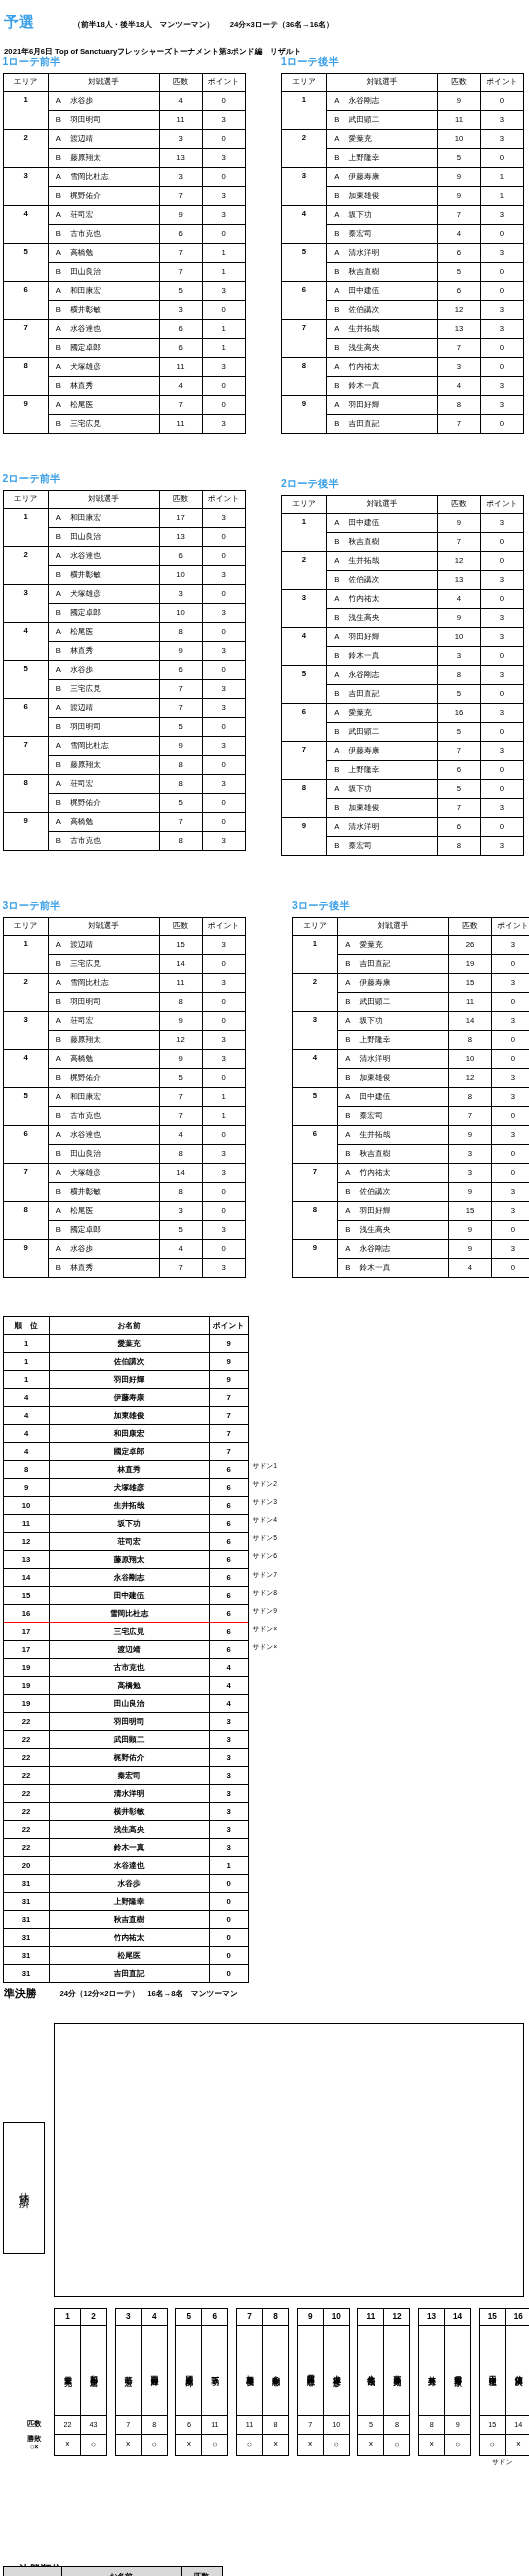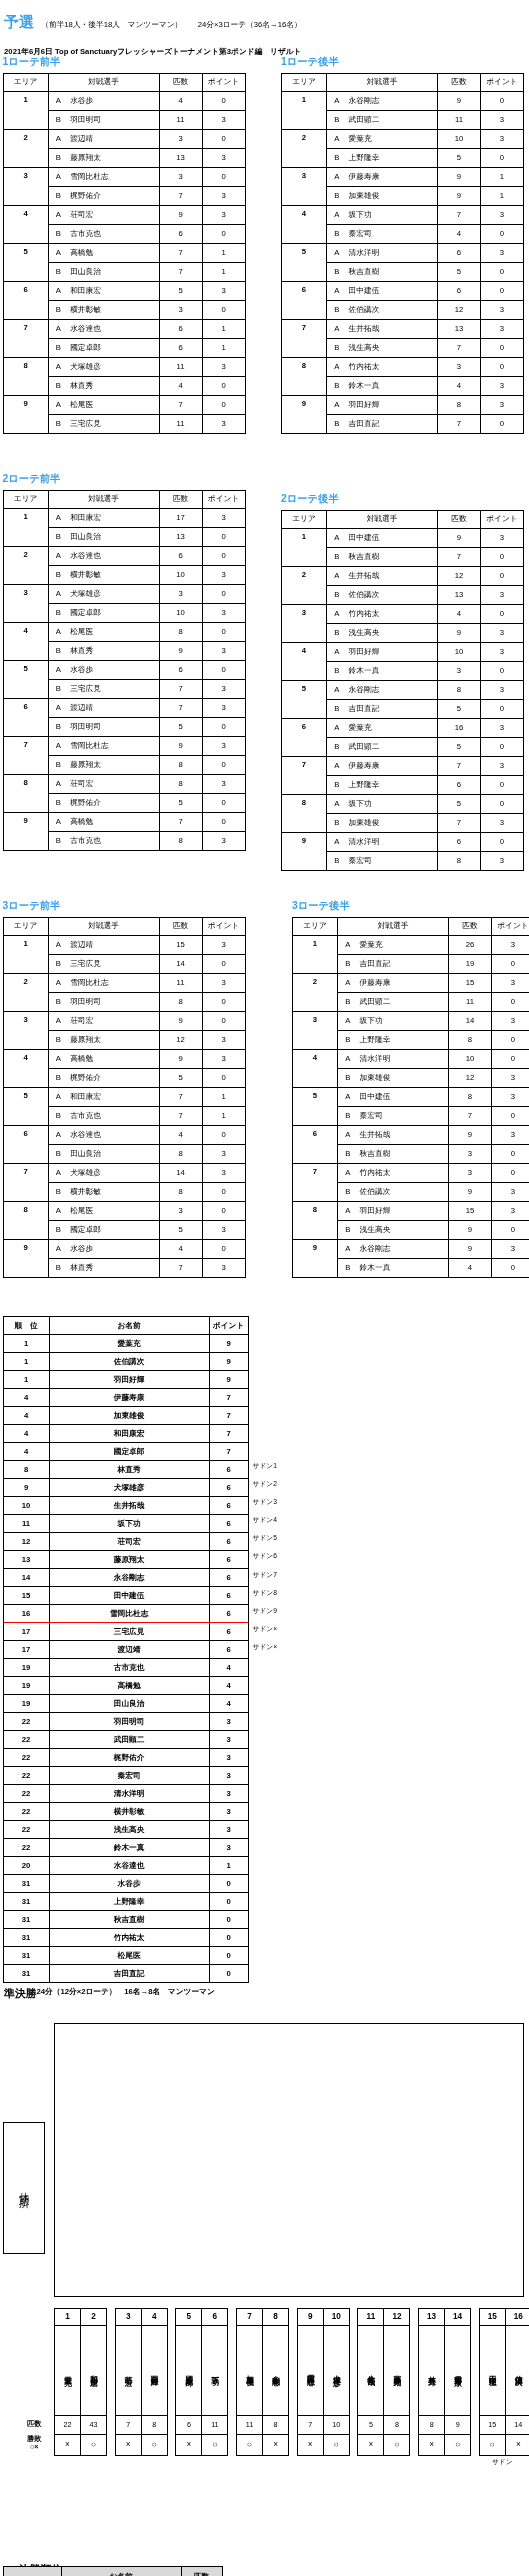--- a/index.html
+++ b/index.html
@@ -5,26 +5,26 @@
   html,body{margin:0;padding:0;}
   body{
     width:529px;height:2809px;position:relative;background:#fff;color:#000;
     font-family:"Liberation Sans","DejaVu Sans",sans-serif;
   }
   .abs{position:absolute;}
   
   .page-title{left:4.1px;top:3.1px;font-size:7.7px;font-weight:bold;white-space:nowrap;margin-top:44px;}
   .qual-line{left:4.1px;top:13.4px;display:flex;align-items:baseline;gap:7.2px;white-space:nowrap;}
   .yosen{color:#3BA0E8;font-size:15px;font-weight:bold;}
-  .yosen-sub{font-size:7.7px;font-weight:normal;}
+  .yosen-sub{font-size:7.7px;font-weight:bold;margin-left:32px;}
   .pool-title{color:#3BA0E8;font-size:10.3px;font-weight:bold;margin-bottom:3.6px;white-space:nowrap;}
   
   .pool-section{position:absolute;width:243px;}
   #pool-0{left:2.6px;top:55px;} #pool-1{left:281px;top:55px;}
-  #pool-2{left:2.6px;top:472px;} #pool-3{left:281px;top:492px;}
+  #pool-2{left:2.6px;top:472px;} #pool-3{left:281px;top:477px;}
   #pool-4{left:2.6px;top:899px;} #pool-5{left:281px;top:899px;padding-left:11px;}
   table.pool{border-collapse:collapse;border:1.5px solid #000;table-layout:fixed;width:242px;}
   table.pool col:nth-child(1){width:45px;}
   table.pool col:nth-child(2){width:111px;}
   table.pool col:nth-child(3){width:43px;}
   table.pool col:nth-child(4){width:43px;}
   .pool th{border:1px solid #000;height:17px;font-size:7.7px;font-weight:normal;padding:0;}
   .pool td{border-left:1px solid #000;border-right:1px solid #000;height:18px;font-size:7.7px;padding:0;}
   .pool tr.rA td{border-top:1.3px solid #000;}
   .pool tr.rB td{border-top:0.5px solid #000;}
@@ -38,21 +38,21 @@
   table.stand col:nth-child(1){width:46px;}
   table.stand col:nth-child(2){width:160px;}
   table.stand col:nth-child(3){width:39px;}
   .stand th{border:1px solid #000;height:17px;font-size:7.7px;font-weight:bold;padding:0;}
   .stand td{border-left:1px solid #000;border-right:1px solid #000;border-top:0.5px solid #000;
             height:17px;font-size:7.7px;font-weight:bold;text-align:center;padding:0;}
   .stand tr.gstart td{border-top:1px solid #000;}
   .stand tr.cut td{border-top:1.5px solid #FF0000;}
   .stand-note{position:absolute;left:250px;font-size:6.7px;white-space:nowrap;}
   
-  #semi-heading{left:4.1px;top:1987px;display:flex;align-items:flex-start;gap:0;white-space:nowrap;}
+  #semi-heading{left:4.1px;top:1987px;display:flex;align-items:center;gap:23px;white-space:nowrap;}
   .semi-h{font-size:10.8px;font-weight:bold;}
   .semi-sub{font-size:7.7px;font-weight:bold;}
   #pond{left:54px;top:2023px;width:468px;height:272px;border:1.5px solid #000;}
   #rest{left:2.6px;top:2122px;width:40px;height:130px;border:1.5px solid #000;
         display:flex;align-items:center;justify-content:center;
         writing-mode:vertical-rl;text-orientation:upright;font-size:10.3px;letter-spacing:2.6px;}
   #bracket{left:54px;top:2308px;display:flex;gap:7.7px;}
   table.pair{border-collapse:collapse;border:1.5px solid #000;table-layout:fixed;width:52px;}
   table.pair col{width:26px;}
   .pair td{padding:0;text-align:center;}

